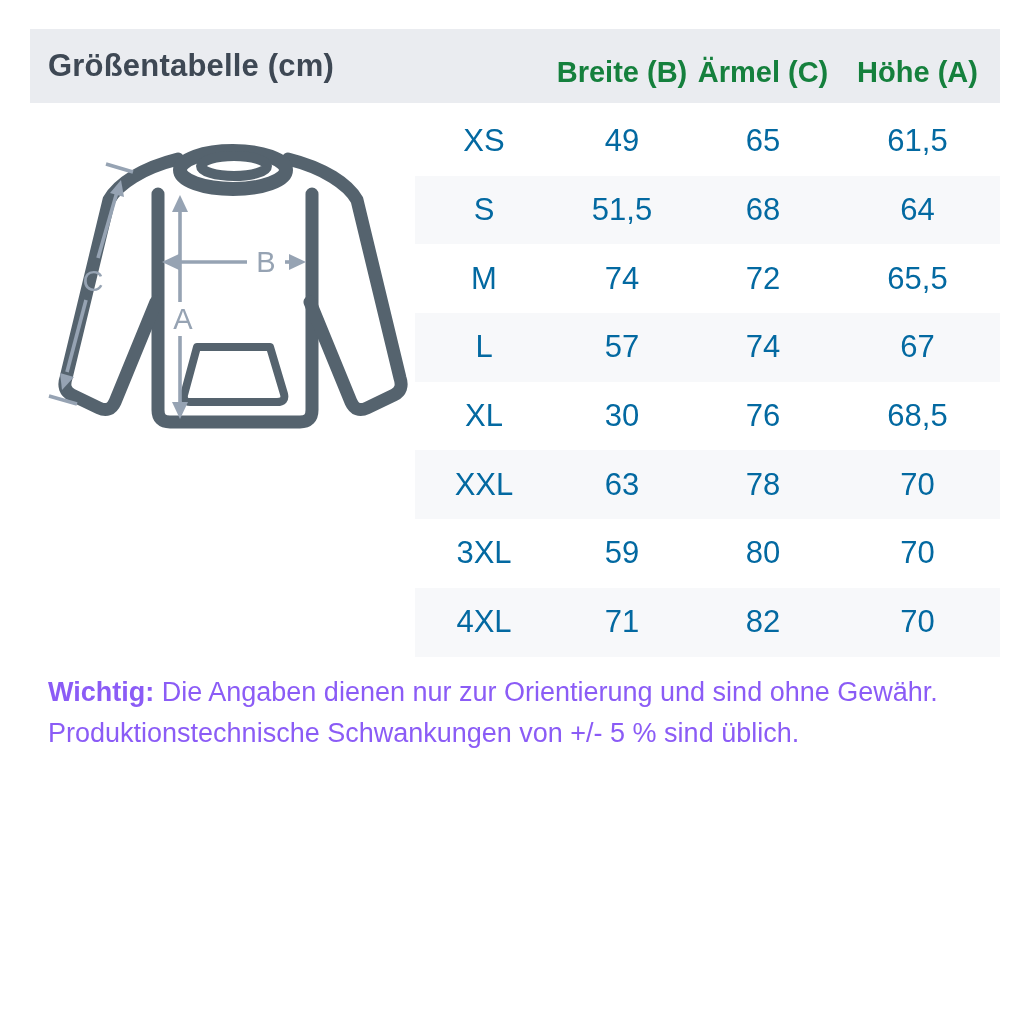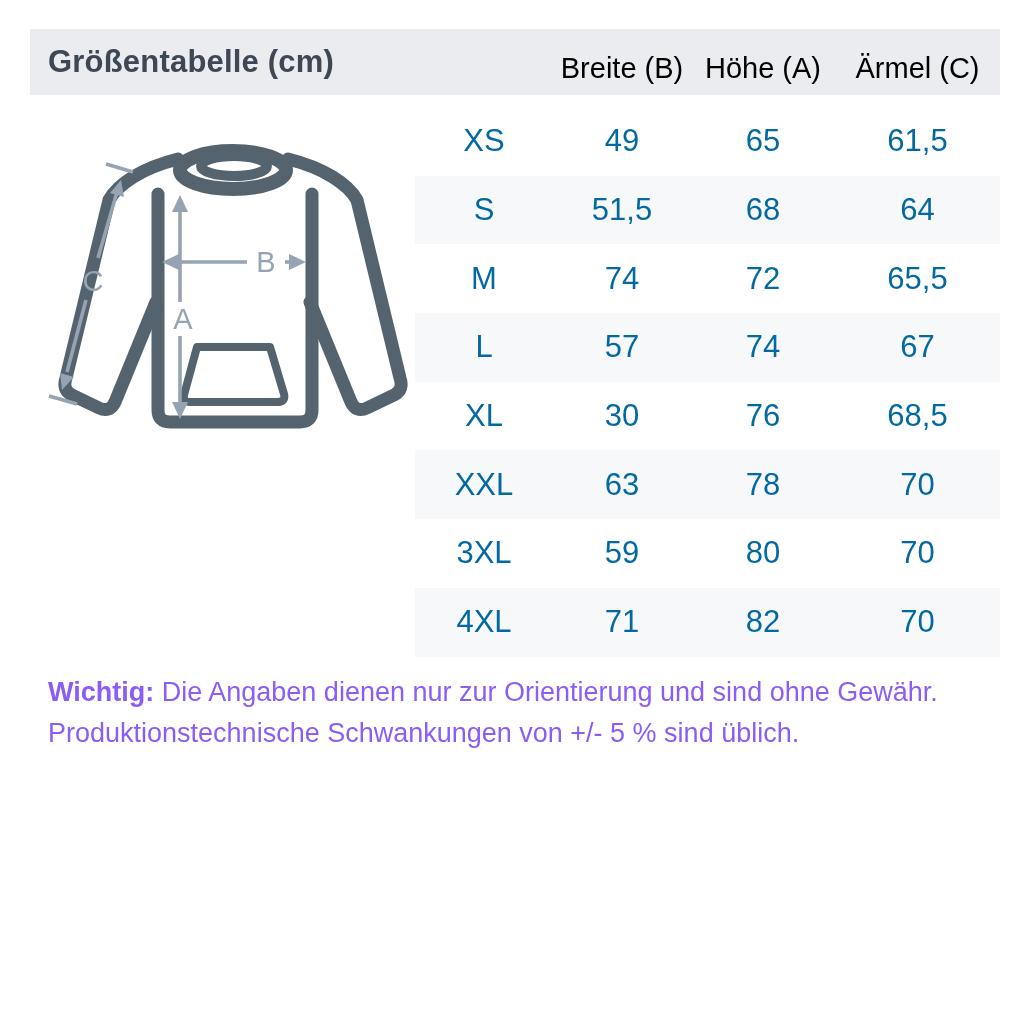--- a/index.html
+++ b/index.html
@@ -1,34 +1,34 @@
 <!DOCTYPE html>
 <html><head>
 <meta charset="utf-8">
 <style>
   html,body{margin:0;padding:0;}
   body{
     width:1024px;height:1024px;background:#ffffff;position:relative;
     font-family:"Liberation Sans","DejaVu Sans",sans-serif;overflow:hidden;
   }
   .header-bar{
-    position:absolute;left:30px;top:29px;width:970px;height:66px;
+    position:absolute;left:30px;top:29px;width:970px;height:74px;
     background:#eaecf0;display:flex;align-items:center;
   }
   .title{
     position:absolute;left:18px;top:0;height:100%;display:flex;align-items:center;
     font-size:31px;font-weight:bold;color:#3e4854;letter-spacing:0.2px;
   }
   .head-cols{
     position:absolute;left:385px;top:0;width:585px;height:100%;
     display:grid;grid-template-columns:138px 138px 144px 165px;
   }
   .hcell{
     display:flex;align-items:center;justify-content:center;
-    font-size:29px;font-weight:normal;color:#000000;white-space:nowrap;margin-top:12px;
+    font-size:29px;font-weight:bold;color:#15803d;white-space:nowrap;margin-top:12px;
   }
   .size-table{position:absolute;left:415px;top:107px;width:585px;}
   .trow{
     height:68.7px;display:grid;grid-template-columns:138px 138px 144px 165px;
   }
   .trow.alt{background:#f7f8fa;}
   .cell{
     display:flex;align-items:center;justify-content:center;
     font-size:31px;color:#0369a1;
   }
@@ -50,22 +50,22 @@
 </head>
 <body>
 
 <div>
 
   <div class="header-bar">
     <div class="title">Größentabelle (cm)</div>
     <div class="head-cols">
       <div class="hcell"></div>
       <div class="hcell">Breite (B)</div>
+      <div class="hcell">Ärmel (C)</div>
       <div class="hcell">Höhe (A)</div>
-      <div class="hcell">Ärmel (C)</div>
     </div>
   </div>
 
   <svg class="diagram" viewBox="40 125 372 330">
 
     <g>
       <path class="hoodie" stroke-width="13" stroke-linejoin="round" stroke-linecap="round" d="M 158,194 L 158,410 Q 158,422 170,422 L 300,422 Q 312,422 312,410 L 312,194"></path>
       <path class="hoodie" stroke-width="13" stroke-linejoin="round" stroke-linecap="round" d="M 178,159 C 142,168 118,184 109,200 L 66,378 Q 62,390 72,395 L 99,408 Q 110,413 115,402 L 156,302"></path>
       <path class="hoodie" stroke-width="13" stroke-linejoin="round" stroke-linecap="round" d="M 288,159 C 324,168 348,184 357,200 L 400,378 Q 404,390 394,395 L 367,408 Q 356,413 351,402 L 310,302"></path>
       <ellipse class="hoodie" stroke-width="14" cx="233" cy="170" rx="53" ry="19"></ellipse>

